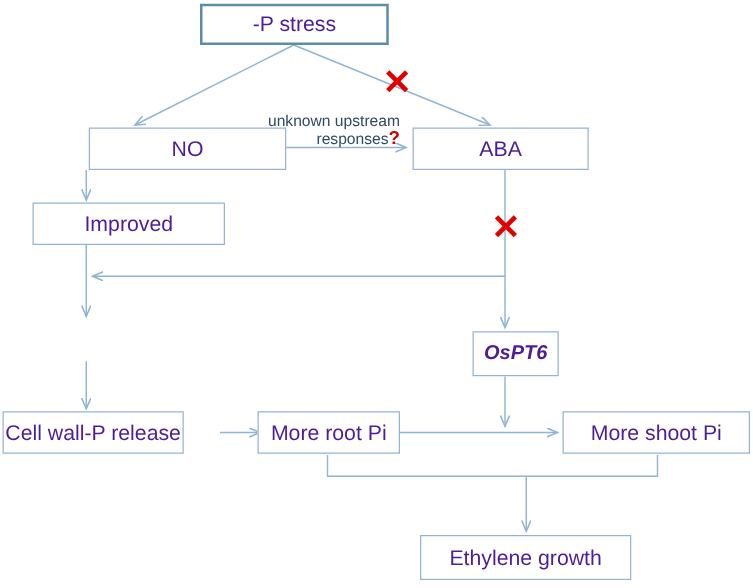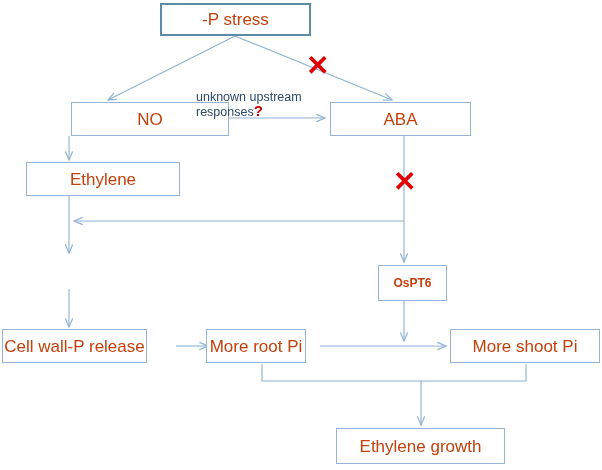--- a/index.html
+++ b/index.html
@@ -25,40 +25,41 @@
     height: 470px;
   }
   .node {
     position: absolute;
     box-sizing: border-box;
     background: #ffffff;
     border: 1px solid #95b3d7;
     display: flex;
     align-items: center;
     justify-content: center;
-    color: #c2410c;
+    color: #4c1d95;
     font-size: 17px;
     line-height: 1;
     white-space: nowrap;
     z-index: 3;
   }
   .node.strong-border {
     border: 2px solid #5d8ca7;
   }
   .node.italic {
+    font-style: italic;
     font-weight: 600;
-    font-size: 12px;
+    font-size: 16px;
   }
   .edge-label {
     position: absolute;
     z-index: 4;
     color: #2e4a66;
     font-size: 12.5px;
     line-height: 14px;
-    text-align: left;
+    text-align: right;
     background: transparent;
     white-space: nowrap;
   }
   .edge-label .qmark {
     color: #cc0000;
     font-size: 15px;
     font-weight: 700;
   }
   .cross {
     position: absolute;
@@ -121,33 +122,33 @@
 
   <div class="node" style="left:26px; top:102px; width:158px; height:34px;margin-left:45px;">
     <span>NO</span>
   </div>
 
   <div class="node" style="left:330px; top:102px; width:141px; height:34px;">
     <span>ABA</span>
   </div>
 
   <div class="node" style="left:26px; top:162px; width:154px; height:34px;">
-    <span>Ethylene</span>
+    <span>Improved</span>
   </div>
 
 
   <div class="node italic" style="left:378px; top:265px; width:69px; height:36px;">
     <span>OsPT6</span>
   </div>
 
   <div class="node" style="left:2px; top:329px; width:145px; height:34px;">
     <span>Cell wall-P release</span>
   </div>
 
-  <div class="node" style="left:206px; top:329px; width:100px; height:34px;">
+  <div class="node" style="left:206px; top:329px; width:114px; height:34px;">
     <span>More root Pi</span>
   </div>
 
   <div class="node" style="left:450px; top:329px; width:150px; height:34px;">
     <span>More shoot Pi</span>
   </div>
 
   <div class="node" style="left:336px; top:428px; width:169px; height:36px;">
     <span>Ethylene growth</span>
   </div>

